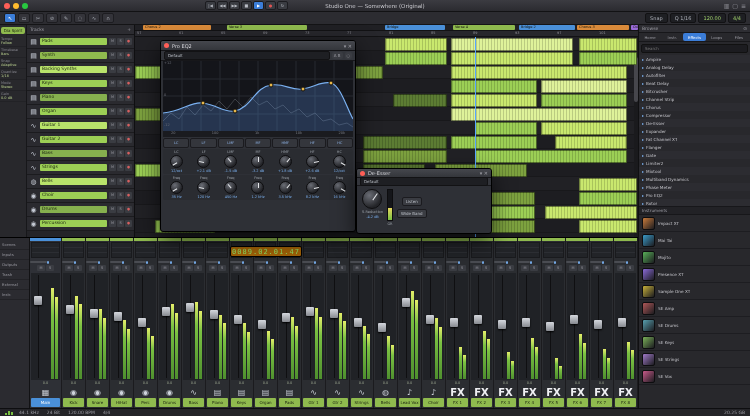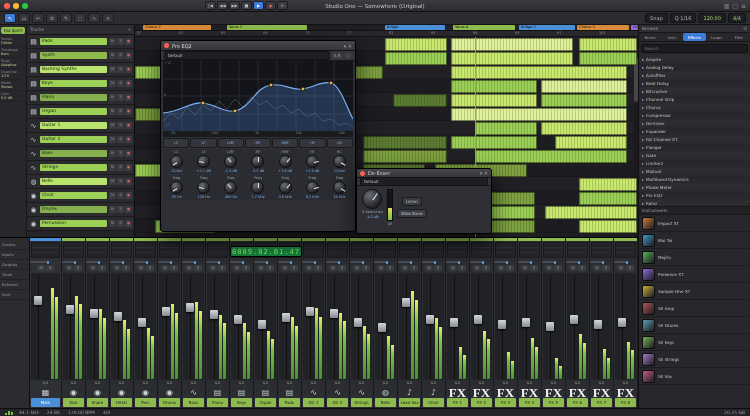--- a/index.html
+++ b/index.html
@@ -121,23 +121,23 @@
 .pandot{position:relative;left:-40%;width:3px;height:3px;margin-left:39%;border-radius:50%;background:#7ab0f0;}
 .btnrow{height:7px;display:flex;gap:1px;justify-content:center;}
 .sq2{width:8px;height:6px;background:#3a3c42;border-radius:1px;font-size:3.5px;color:#9a9aa2;text-align:center;line-height:6px;}
 .fzone{flex:1;position:relative;background:#202226;margin:1px;}
 .ftrack{position:absolute;left:7px;top:2px;bottom:2px;width:1px;background:#0f0f11;}
 .meter{position:absolute;bottom:1px;width:3px;background:linear-gradient(#e4ee6a,#7ac142 30%,#4e8f2e);}
 .m1{right:6px;} .m2{right:2px;}
 .fader{position:absolute;left:3px;width:8px;height:9px;background:linear-gradient(#d4d7dd,#86898f);border-radius:1px;box-shadow:0 1px 2px #000;}
 .cval{height:6px;font-size:3.5px;text-align:center;color:#9aa58e;}
 .cicon{height:11px;font-size:8px;line-height:11px;text-align:center;color:#ced3db;}
-.fxs .cicon{font-weight:bold;font-size:13px;color:#f0f1f4;font-family:Liberation Serif, serif;}
+.fxs .cicon{font-weight:bold;font-size:10px;color:#f0f1f4;}
 .cname{height:9px;margin:0 1px 1px;background:#8fba4e;color:#1c2410;font-size:4px;line-height:9px;text-align:center;border-radius:1px;overflow:hidden;white-space:nowrap;}
-.time-display{position:absolute;left:230px;top:246px;width:72px;height:11px;background:#15803d;border:1px solid #000;color:#8fe066;font-family:"DejaVu Sans Mono",monospace;font-size:7px;line-height:10px;text-align:center;letter-spacing:1px;z-index:6;border-radius:2px;}
+.time-display{position:absolute;left:230px;top:246px;width:72px;height:11px;background:#a16207;border:1px solid #000;color:#8fe066;font-family:"DejaVu Sans Mono",monospace;font-size:7px;line-height:10px;text-align:center;letter-spacing:1px;z-index:6;border-radius:2px;}
 
 
 .statusbar{position:absolute;left:0;top:408px;width:750px;height:8px;background:#242428;border-top:1px solid #0e0e10;display:flex;align-items:center;padding:0 5px;gap:6px;z-index:11;}
 .cpu{display:flex;gap:1px;align-items:flex-end;height:5px;}
 .cpu b{width:2px;background:#7ac142;display:block;}
 #status-items{display:flex;gap:8px;}
 .sitem{font-size:4.5px;color:#9a9aa2;}
 .s-right{margin-left:auto;font-size:4.5px;color:#9a9aa2;}
 </style>
 </head>

